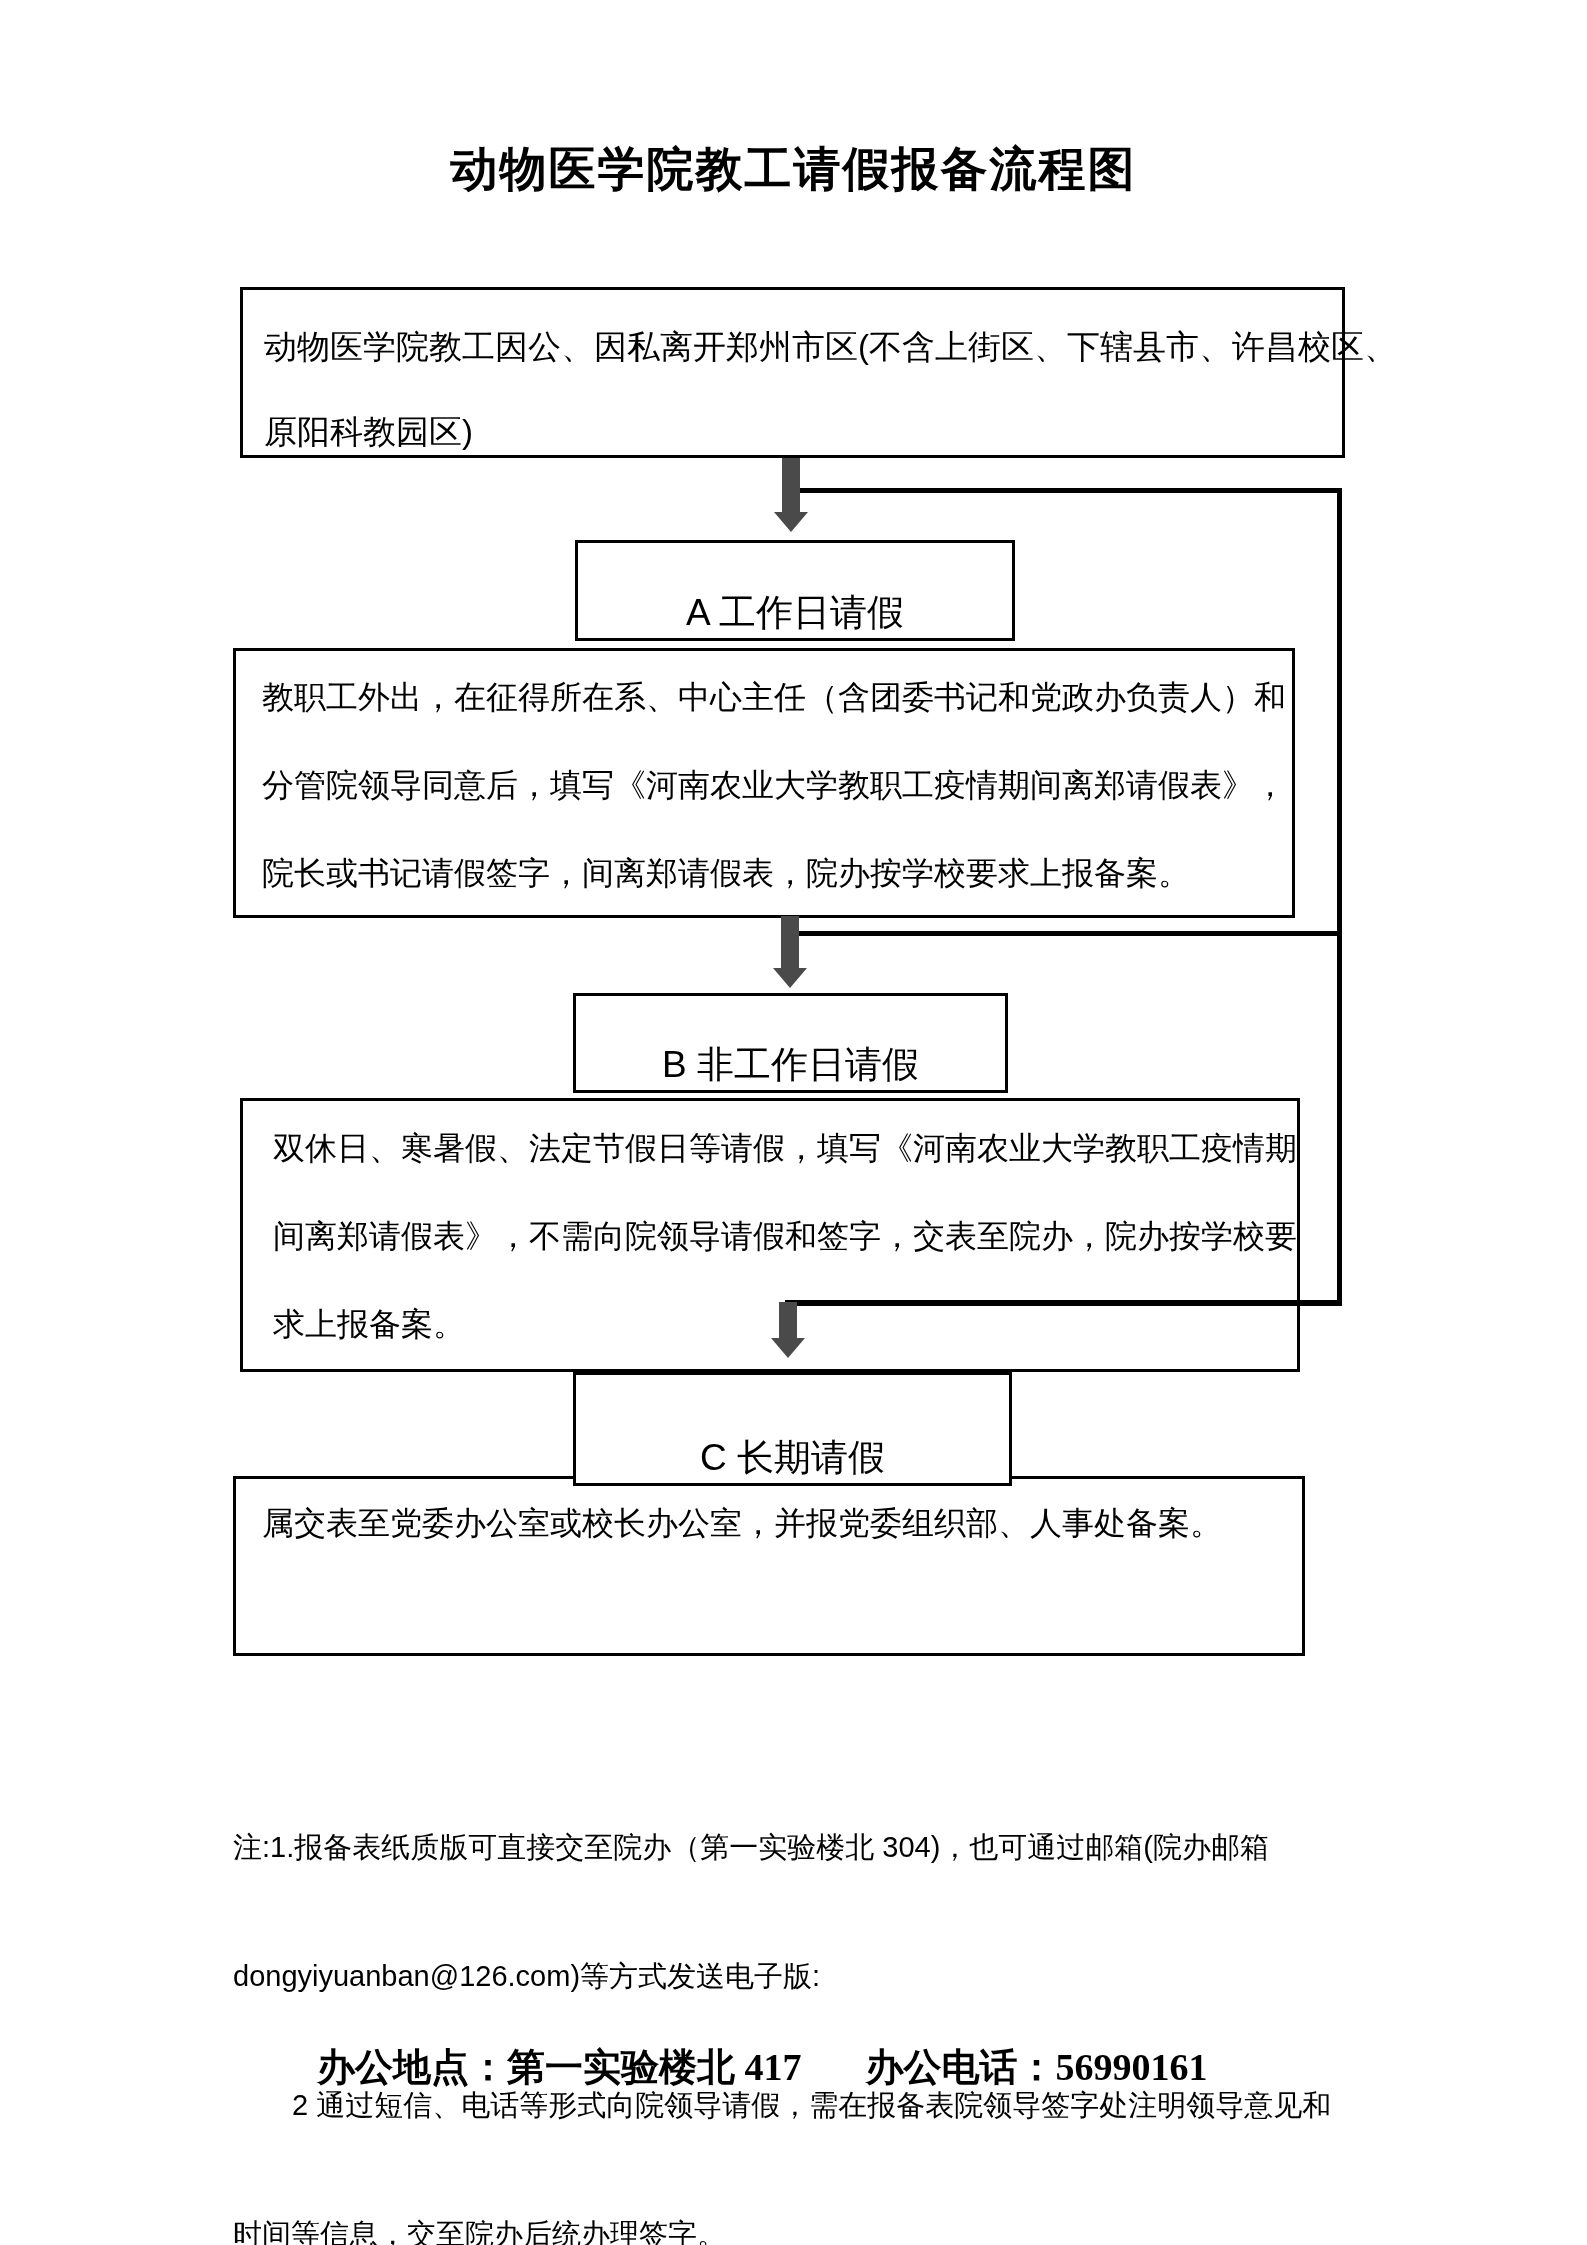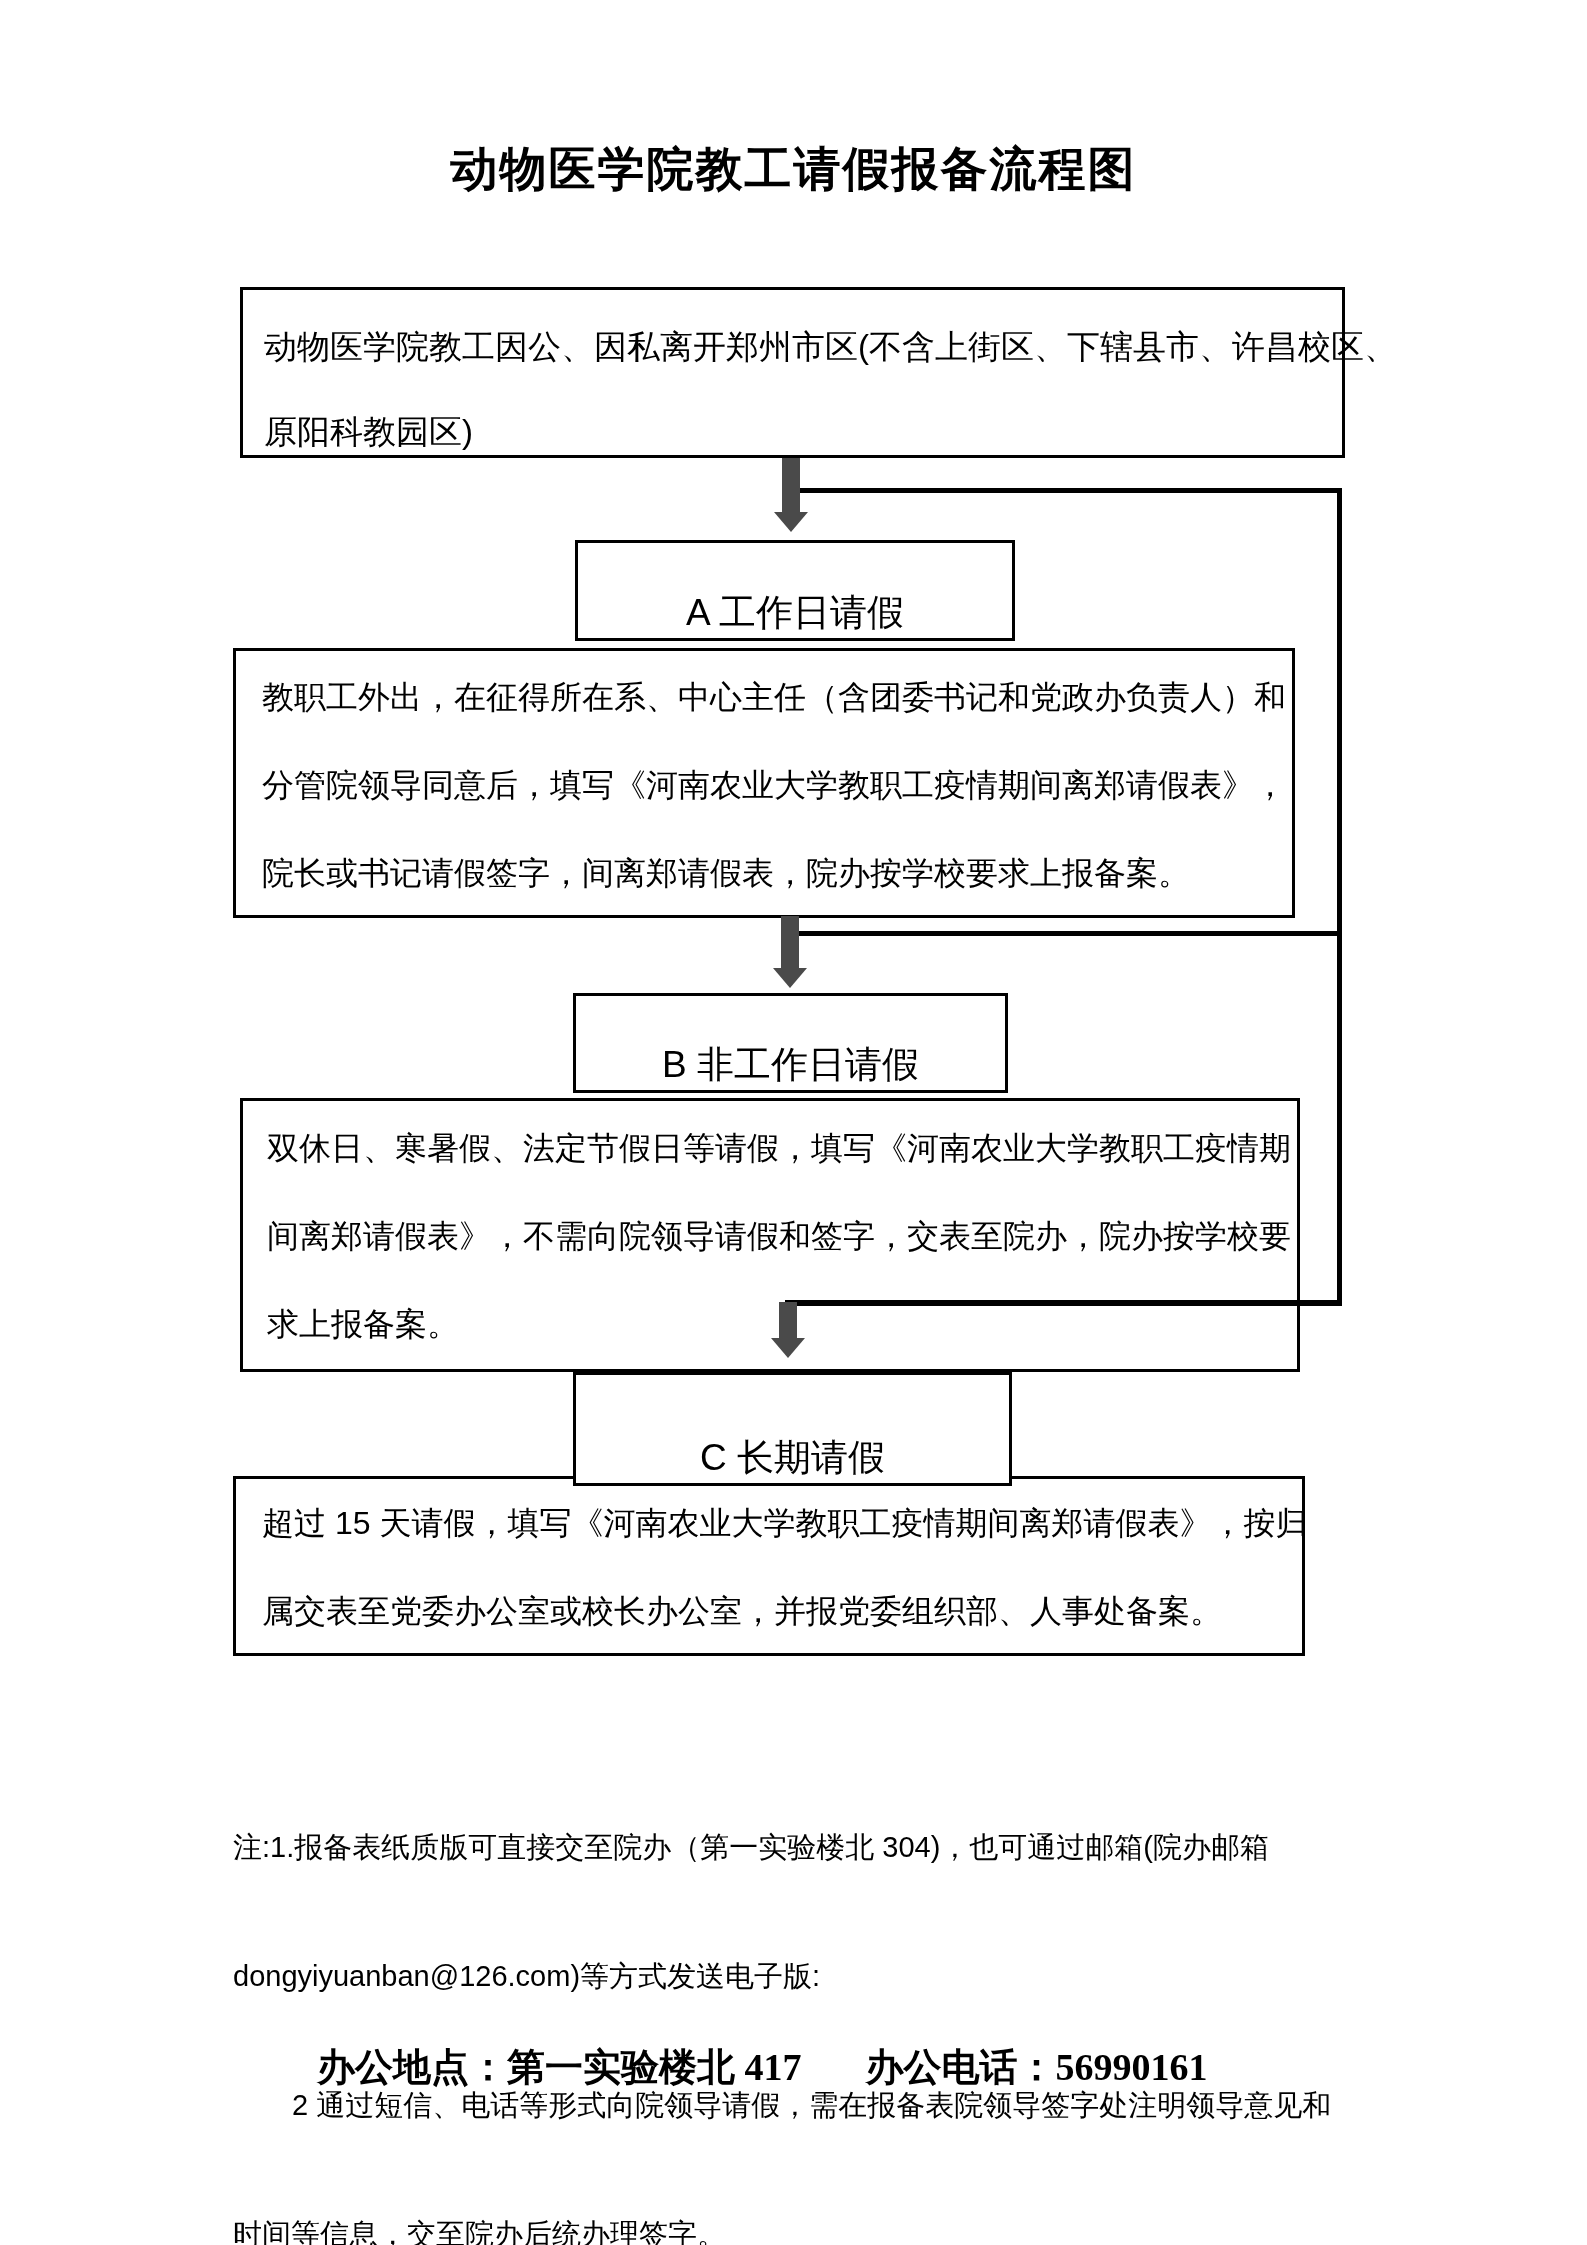--- a/index.html
+++ b/index.html
@@ -99,35 +99,34 @@
     <div class="body-line">院长或书记请假签字，间离郑请假表，院办按学校要求上报备案。</div>
   </div>
 
   <div class="arrow-shaft" style="left:781px; top:916px; width:18px; height:52px;"></div>
   <div class="arrow-head" style="left:773px; top:968px;"></div>
 
   <div class="fbox hdr-box" style="left:573px; top:993px; width:435px; height:100px;">
     <span>B 非工作日请假</span>
   </div>
 
-  <div class="fbox desc-box" style="left:240px; top:1098px; width:1060px; height:274px; padding:3px 0 0 24px;">
+  <div class="fbox desc-box" style="left:240px; top:1098px; width:1060px; height:274px; padding:3px 0 0 30px;">
     <div class="body-line">双休日、寒暑假、法定节假日等请假，填写《河南农业大学教职工疫情期</div>
     <div class="body-line">间离郑请假表》，不需向院领导请假和签字，交表至院办，院办按学校要</div>
     <div class="body-line">求上报备案。</div>
   </div>
 
   <div class="arrow-shaft" style="left:779px; top:1302px; width:18px; height:36px;"></div>
   <div class="arrow-head" style="left:771px; top:1338px;"></div>
 
   <div class="fbox hdr-box" style="left:573px; top:1362px; width:439px; height:114px;margin-top:10px;">
     <span>C 长期请假</span>
   </div>
 
   <div class="fbox desc-box" style="left:233px; top:1476px; width:1072px; height:180px; padding:0 0 0 26px;">
-    <div class="body-line">超过 15 天请假，填写《河南农业大学教职工疫情期间离郑请假表》，按归</div>
     <div class="body-line">属交表至党委办公室或校长办公室，并报党委组织部、人事处备案。</div>
   </div>
 
   <div class="notes">
     <div>注:1.报备表纸质版可直接交至院办（第一实验楼北 304)，也可通过邮箱(院办邮箱</div>
     <div>dongyiyuanban@126.com)等方式发送电子版:</div>
     <div class="note-indent">2 通过短信、电话等形式向院领导请假，需在报备表院领导签字处注明领导意见和</div>
     <div>时间等信息，交至院办后统办理签字。</div>
     
   </div>

